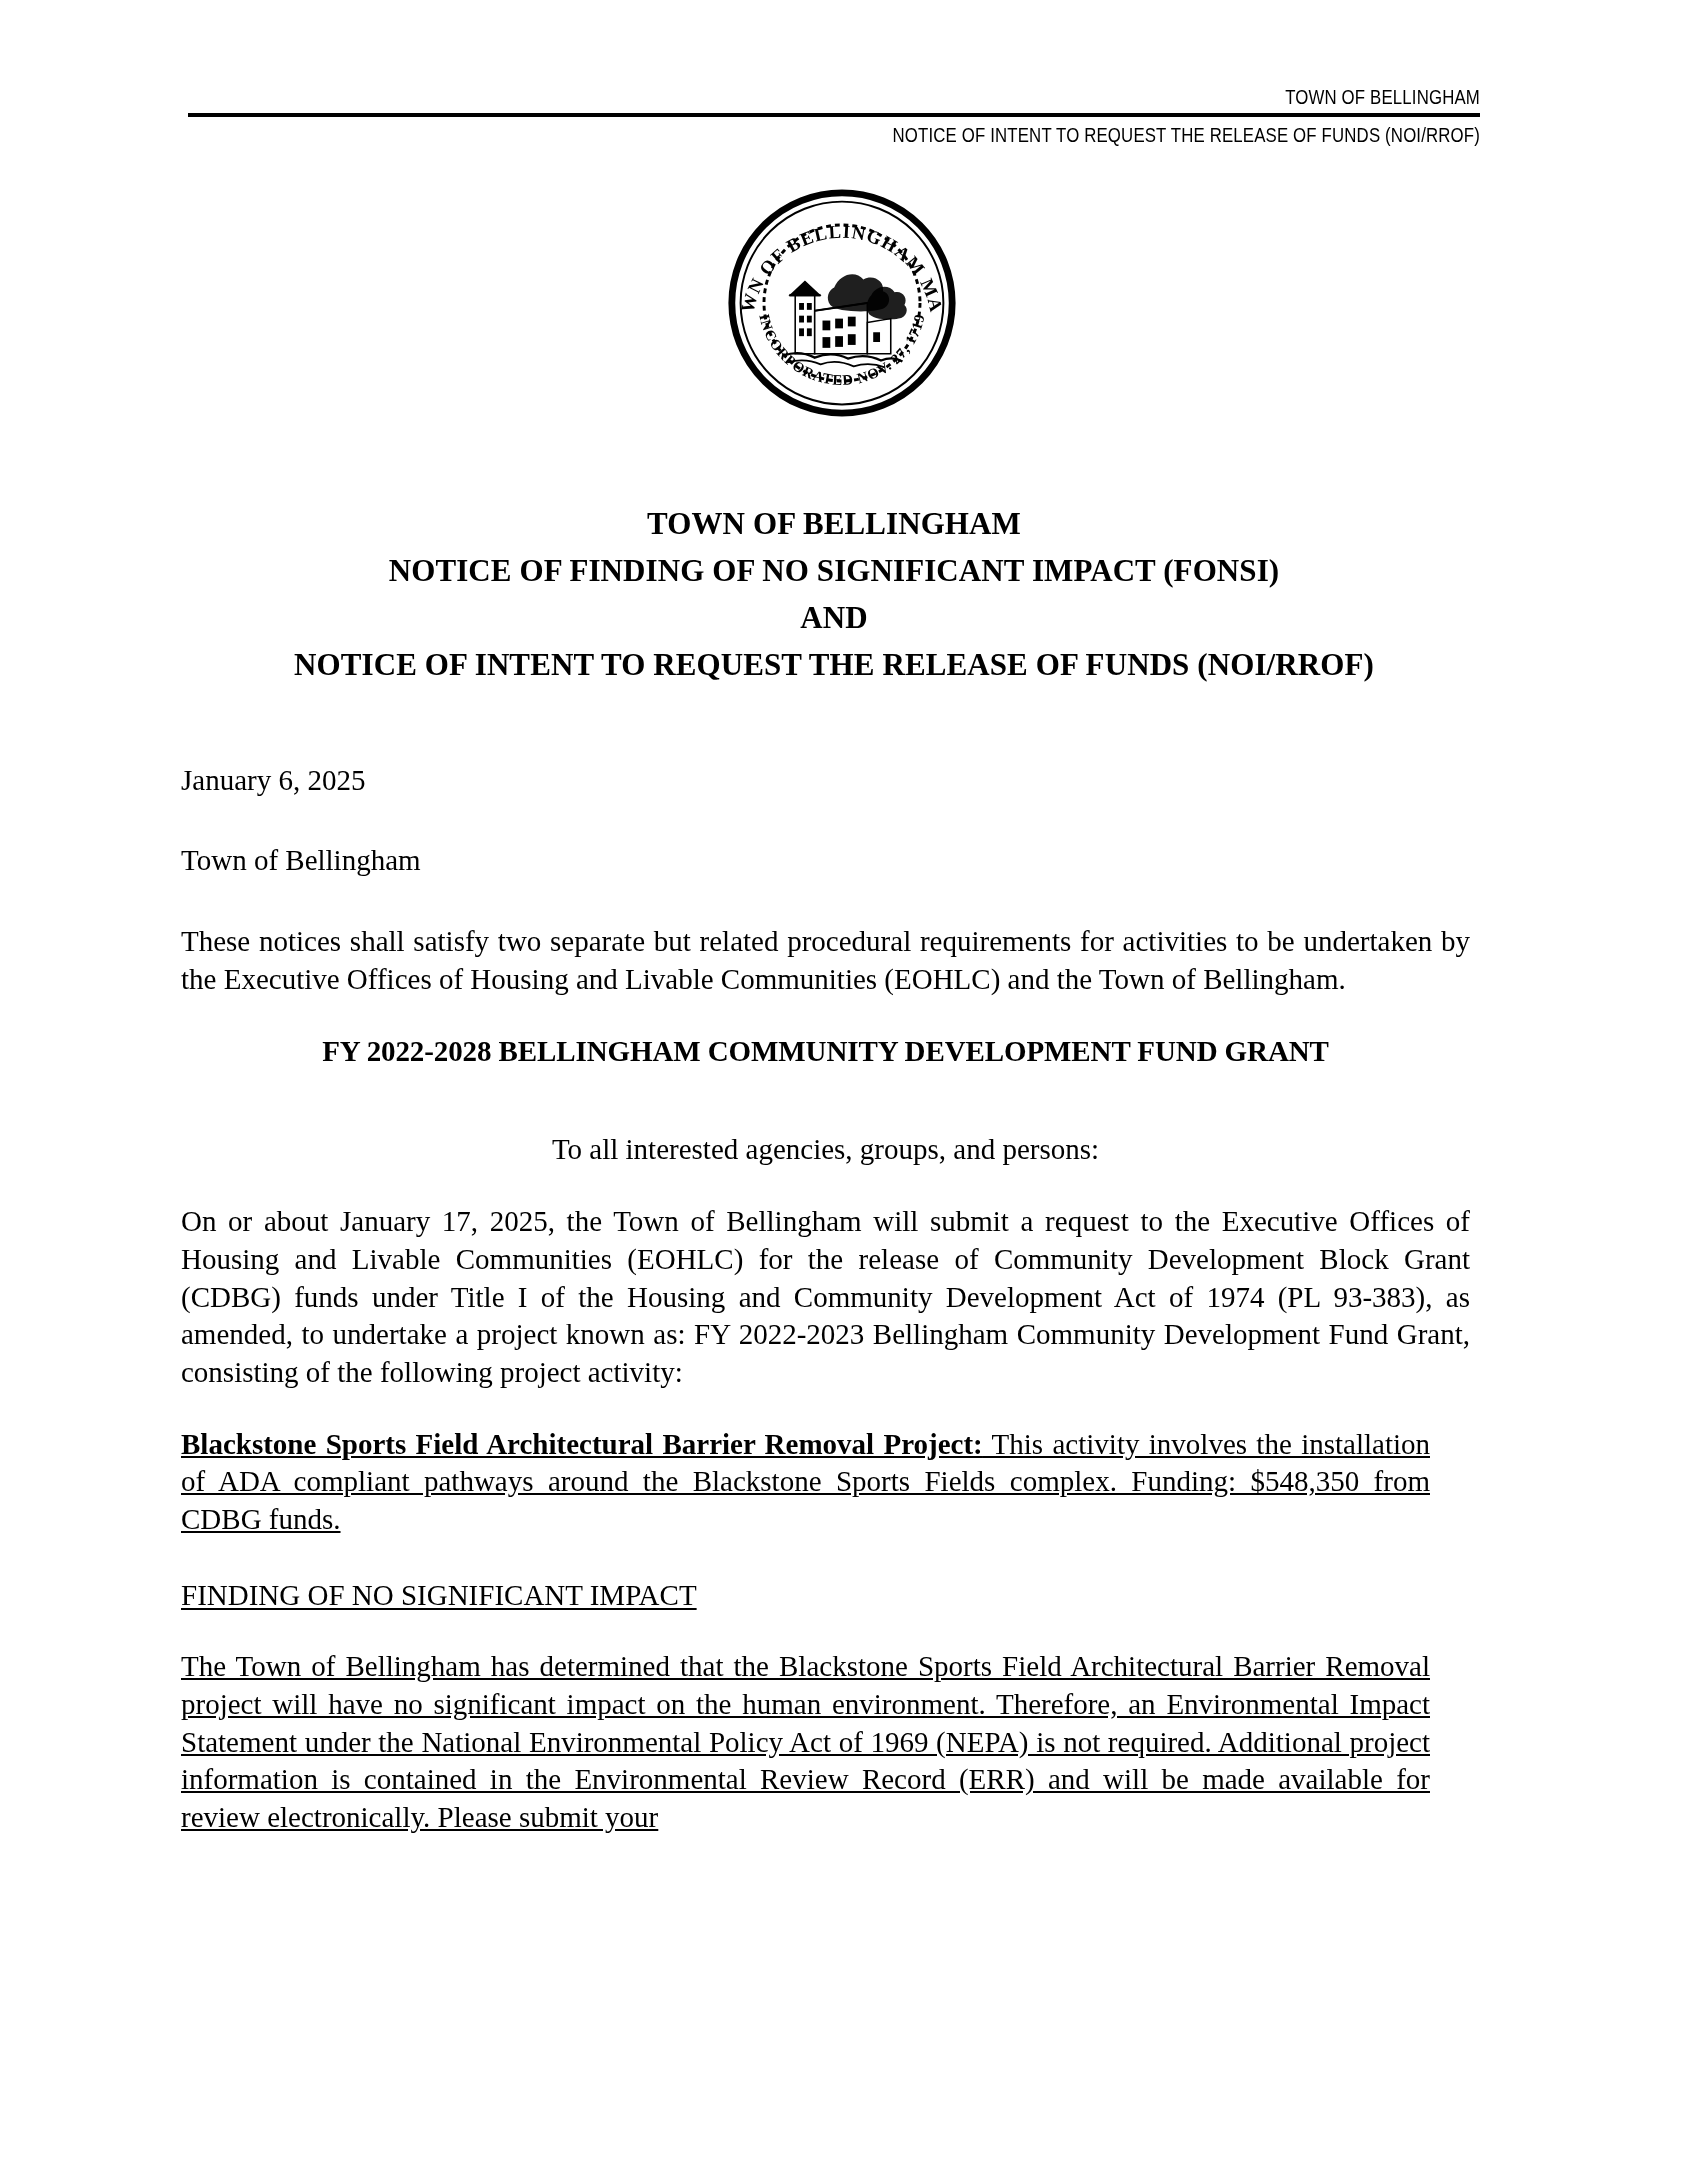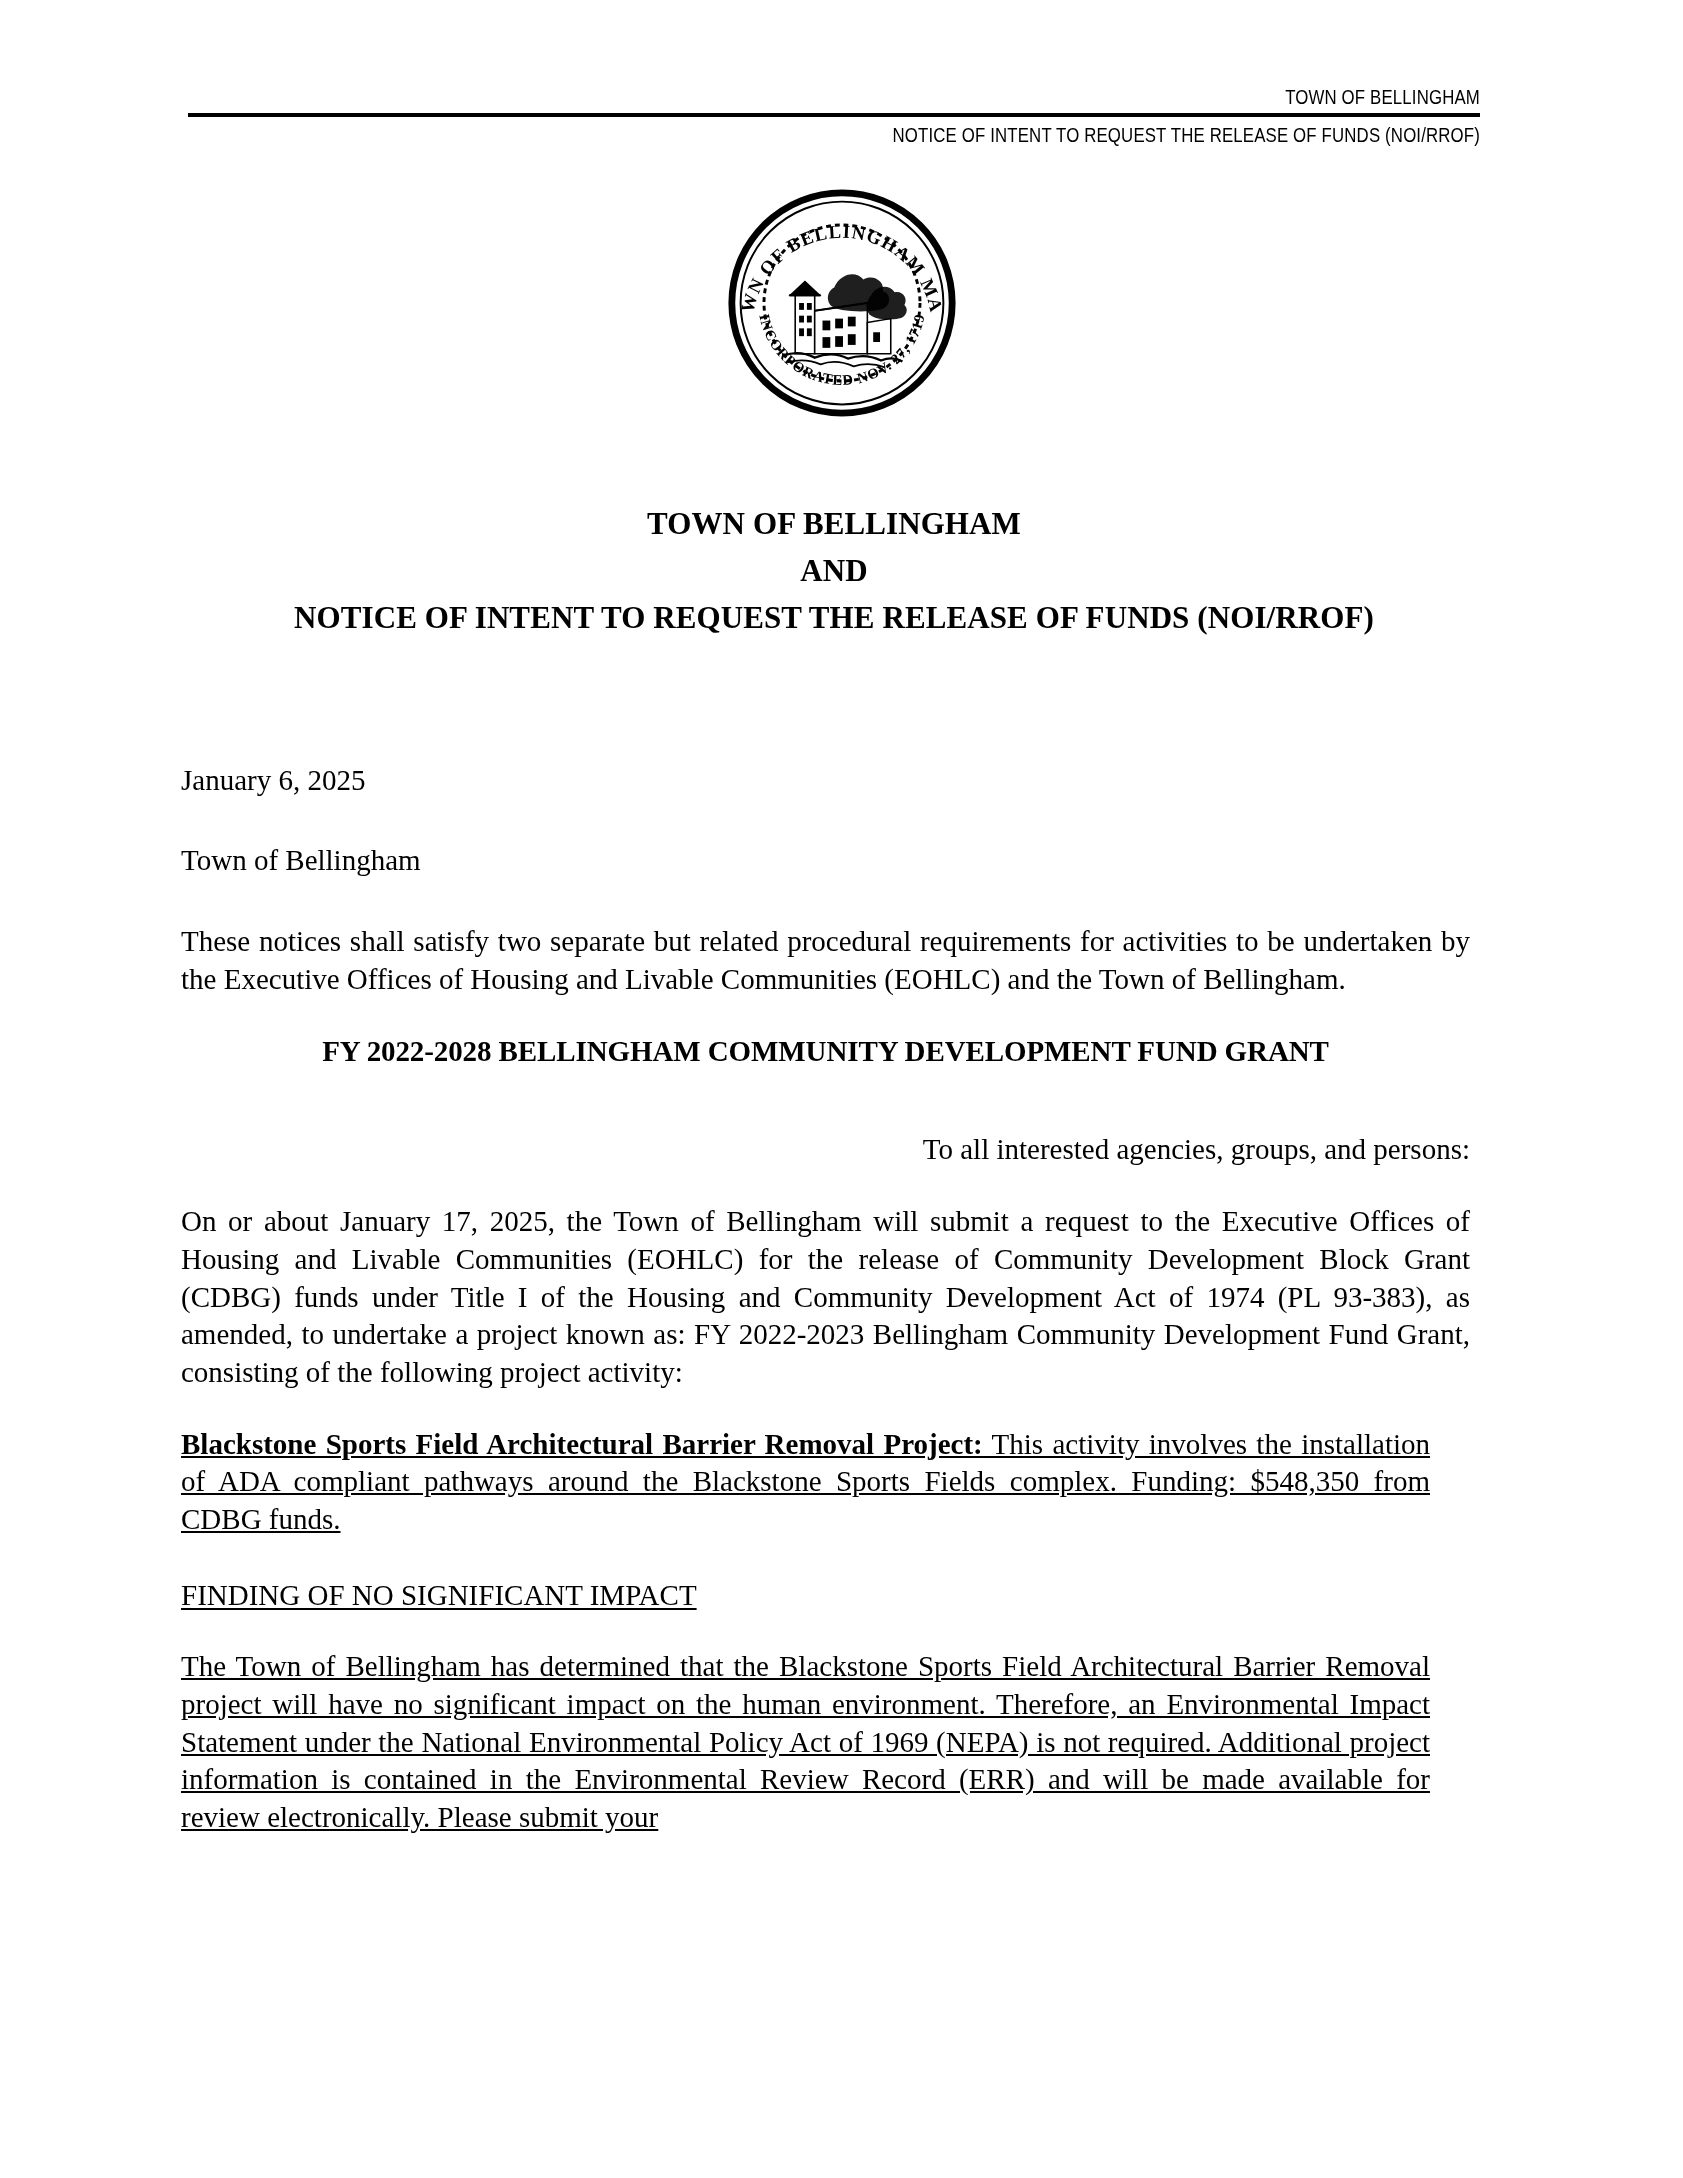--- a/index.html
+++ b/index.html
@@ -107,21 +107,21 @@
   }
   .addr div { line-height: 1.30; }
 
   p.just {
     margin: 0 0 34px 0;
     text-align: justify;
     text-justify: inter-word;
   }
   p.plain {
     margin: 4px 0 34px 0;
-    text-align: right;
+    text-align: center;
   }
 
   .grant-heading {
     text-align: center;
     font-weight: bold;
     font-size: 29px;
     margin: 26px 0 61px 0;
     white-space: nowrap;
     letter-spacing: -0.1px;
   }
@@ -208,20 +208,21 @@
         <path d="M150,112 c5,-10 18,-12 24,-3 c8,-2 14,6 10,13 c5,4 2,13 -6,14 c-9,2 -28,1 -31,-6 c-3,-7 -1,-14 3,-18 z" fill="#000" stroke="none" opacity="0.88"></path>
 
         <path d="M60,174 q16,-6 32,2 q18,-7 34,1 q18,-6 34,2 q12,-5 22,1" stroke-width="2.4"></path>
         <path d="M64,181 q18,-5 34,2 q16,-6 34,2 q16,-5 32,1" stroke-width="1.8"></path>
       </g>
     </svg>
   </div>
 
   <div class="title-block">
     <div class="title-line">TOWN OF BELLINGHAM</div>
+    <div class="title-line">NOTICE OF FINDING OF NO SIGNIFICANT IMPACT (FONSI)</div>
     <div class="title-line">AND</div>
     <div class="title-line">NOTICE OF INTENT TO REQUEST THE RELEASE OF FUNDS (NOI/RROF)</div>
   </div>
 
   <div class="body-zone">
 
     <div class="date-line">January 6, 2025</div>
 
     <div class="addr">
       <div>Town of Bellingham</div>

